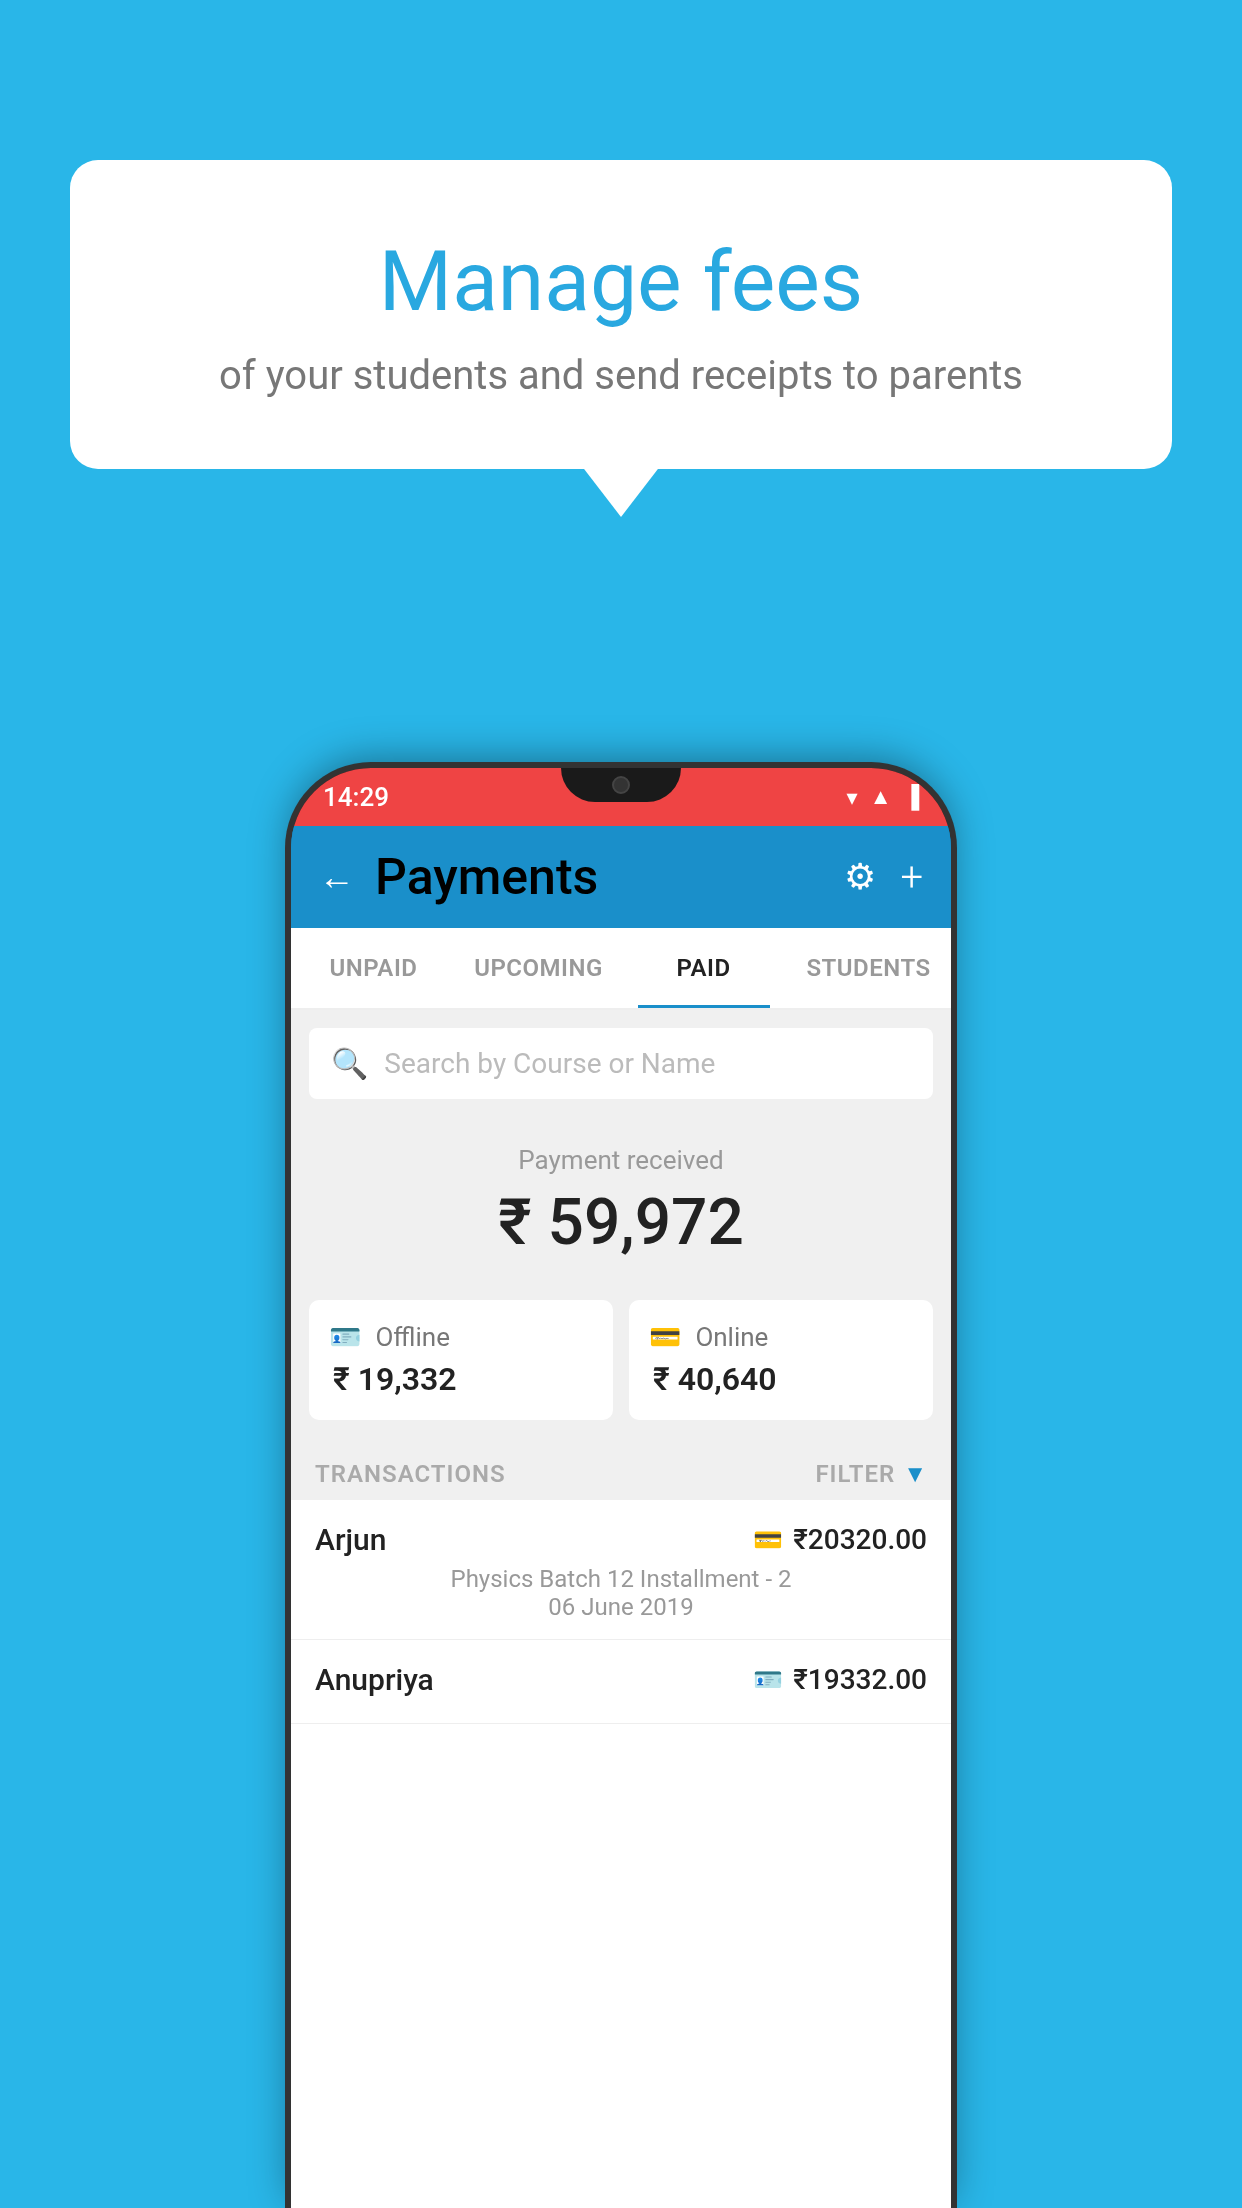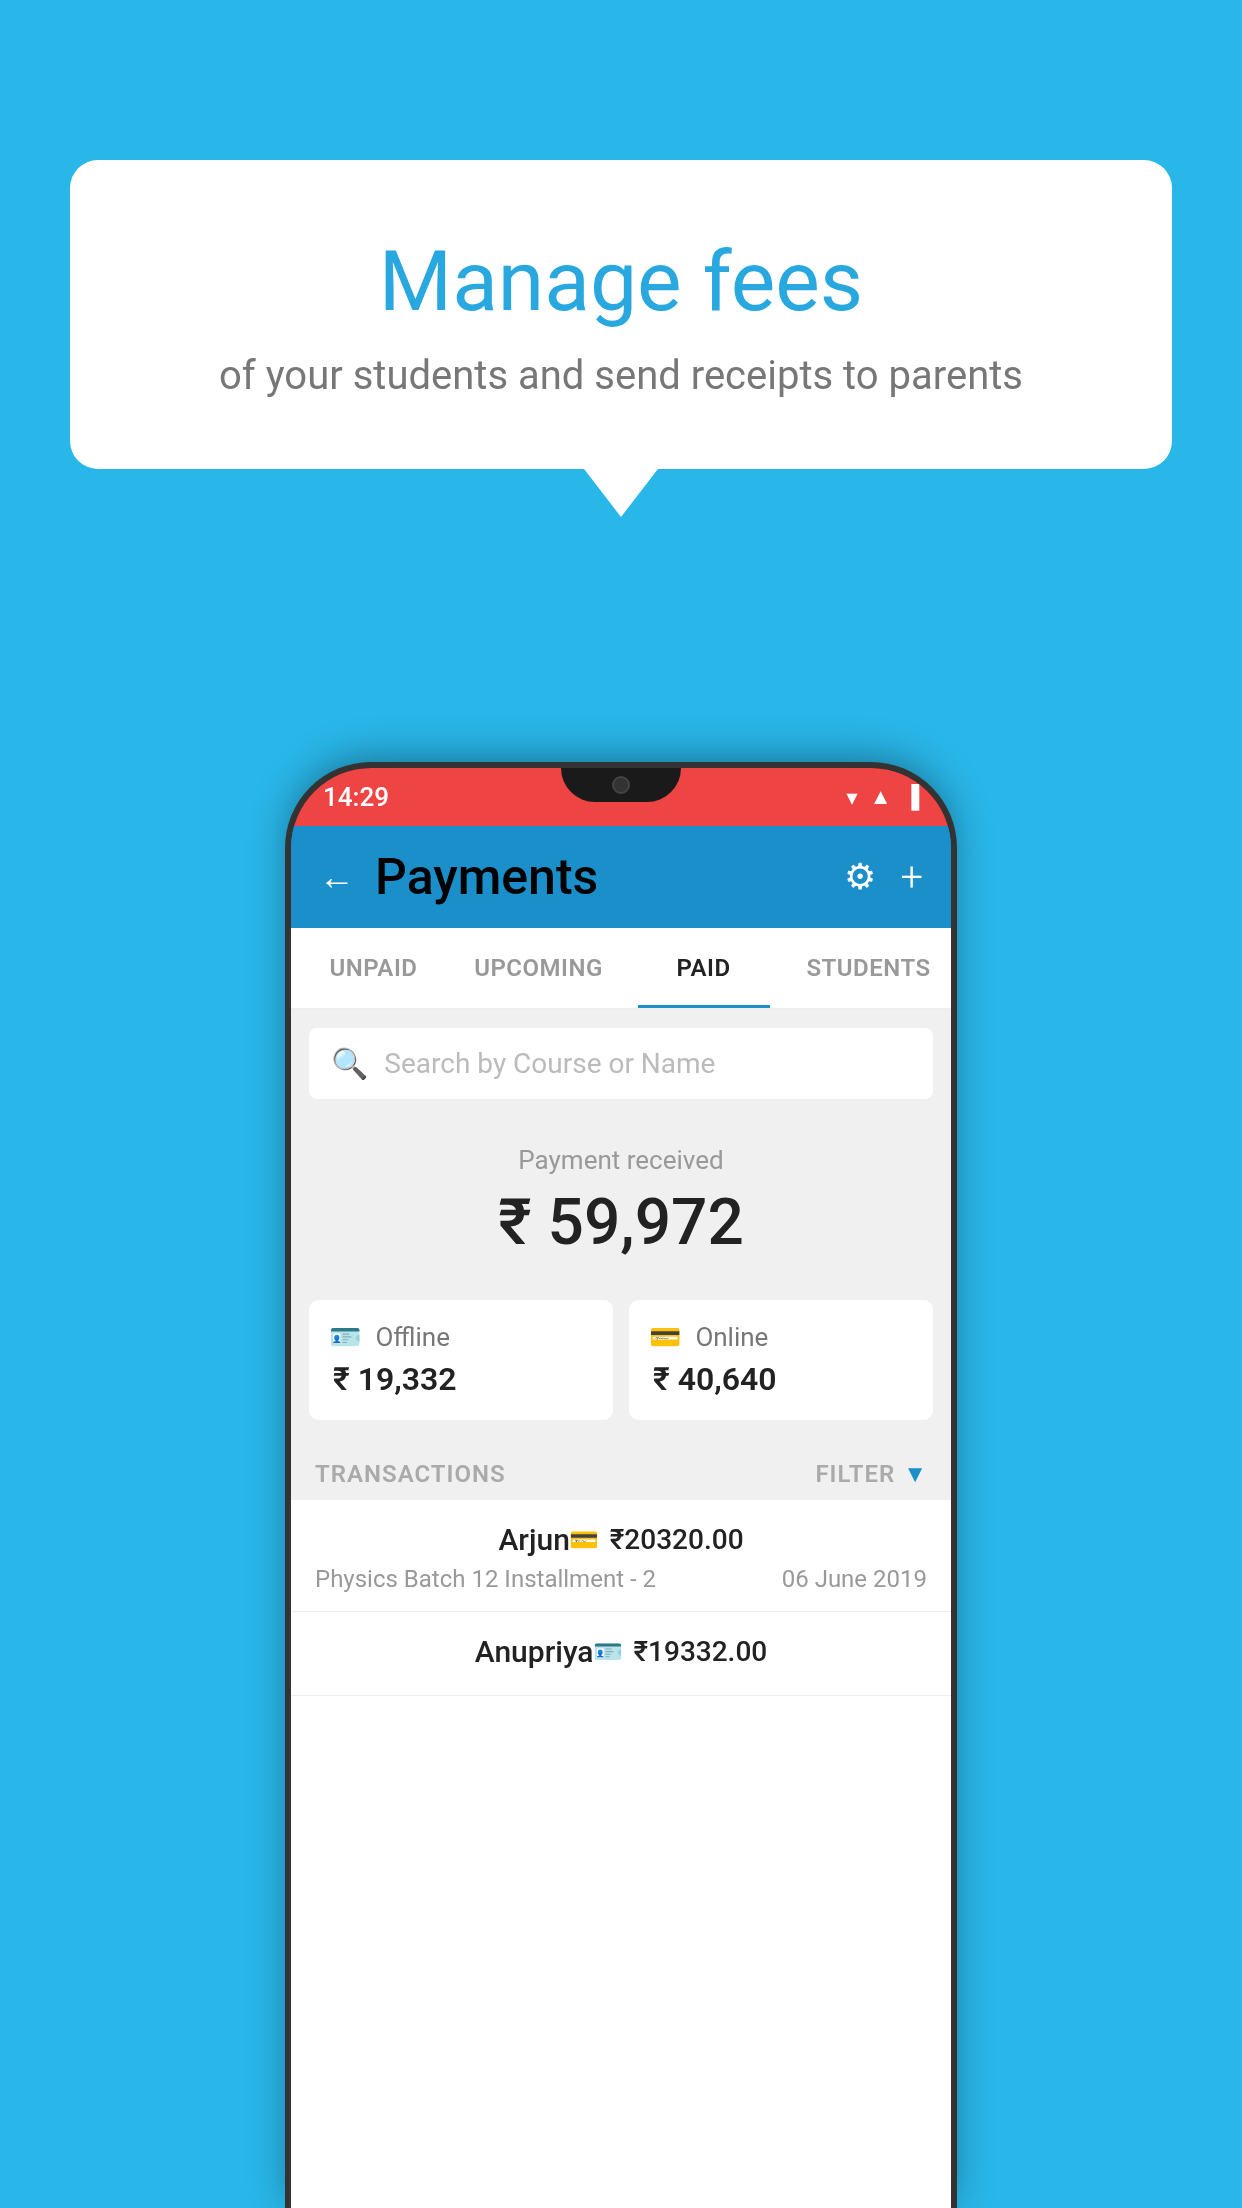--- a/index.html
+++ b/index.html
@@ -308,21 +308,21 @@
     .transaction-list {
       background: #fff;
       flex: 1;
     }
     .transaction-item {
       padding: 22px 24px 18px;
       border-bottom: 1px solid #eee;
     }
     .transaction-row1 {
       display: flex;
-      justify-content: center;
+      justify-content: space-between;
       align-items: center;
       margin-bottom: 8px;
     }
     .student-name {
       font-size: 30px;
       font-weight: 500;
       color: #222;
     }
     .transaction-amount-wrap {
       display: flex;
@@ -335,20 +335,21 @@
     }
     .transaction-amount {
       font-size: 28px;
       font-weight: 500;
       color: #222;
     }
     .transaction-row2 {
       display: flex;
       justify-content: space-between;
       align-items: center;
+      flex-direction: column;
     }
     .course-info {
       font-size: 24px;
       color: #999;
     }
     .transaction-date {
       font-size: 24px;
       color: #999;
     }
 

